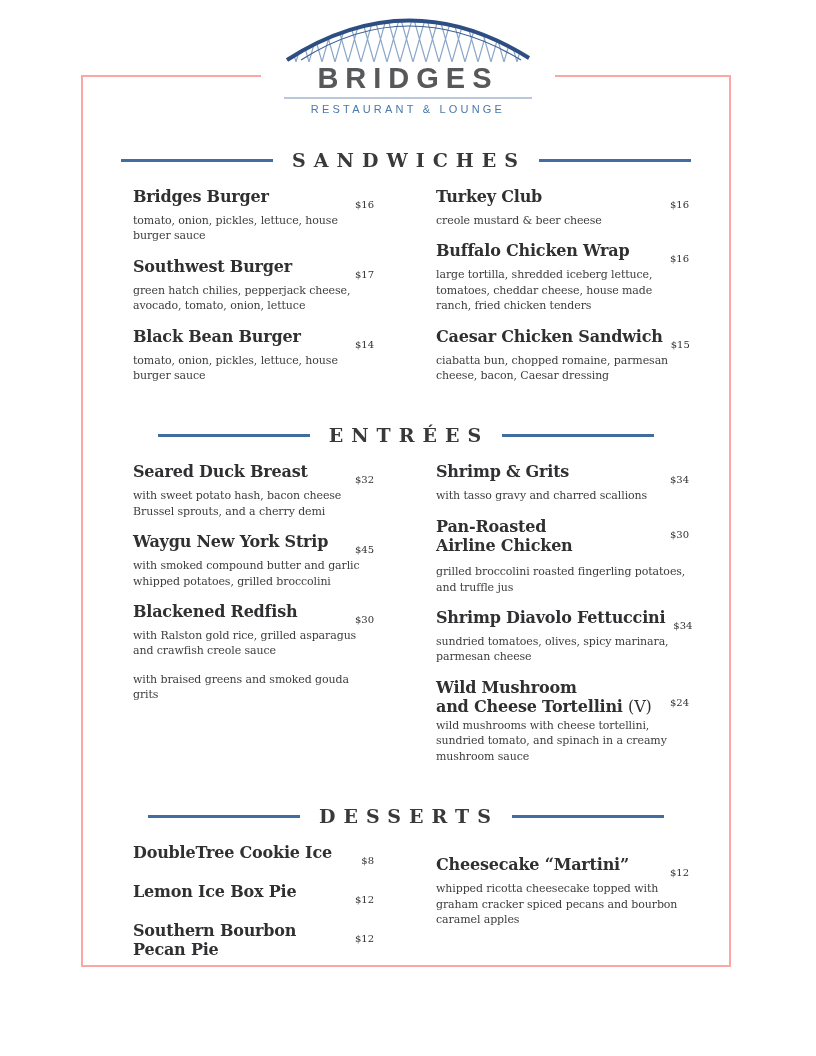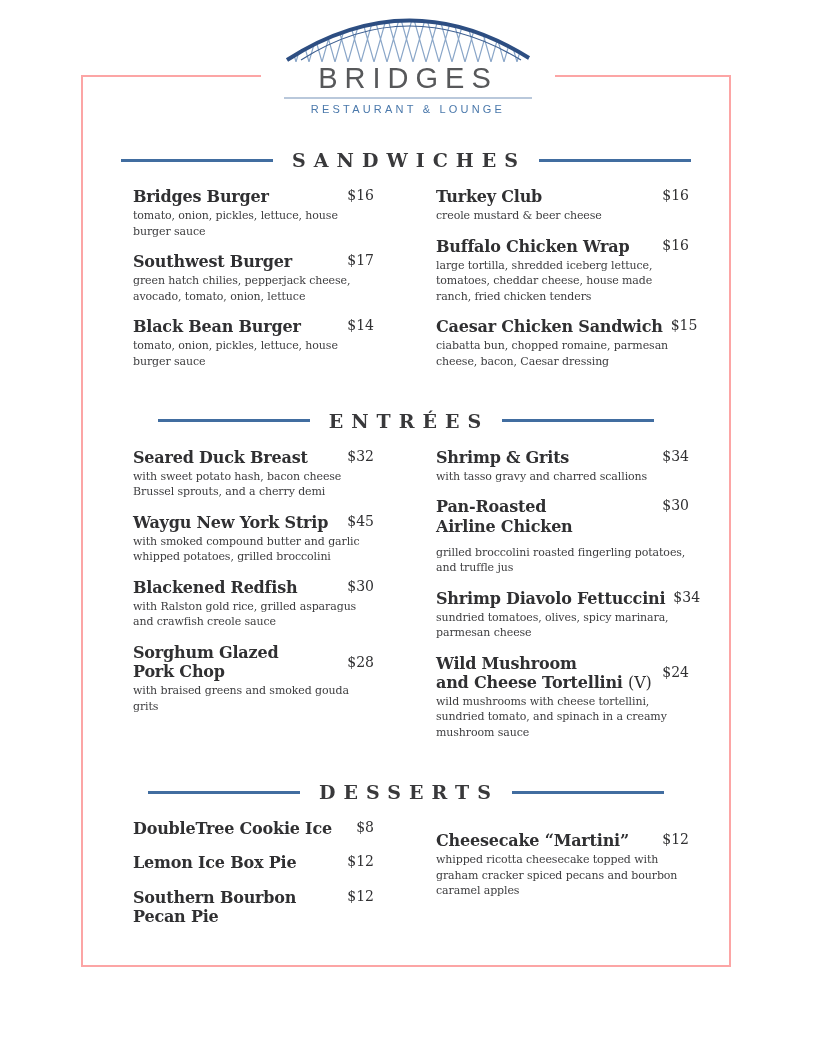--- a/index.html
+++ b/index.html
@@ -25,21 +25,21 @@
     transform:translateX(-50%);
     z-index:2;
     background:#ffffff;
     padding:0 22px 2px;
     text-align:center;
     font-family:"Liberation Sans",sans-serif;
   }
   .bridge{display:block;margin:0 auto;}
   .logo-title{
     font-size:29px;
-    font-weight:400;
+    font-weight:700;
     letter-spacing:7px;
     color:#57585a;
     margin-top:0px;
     white-space:nowrap;
   }
   .logo-rule{height:2px;background:#b9c8db;margin:2px 1px 4px;}
   .logo-sub{
     font-size:11px;
     letter-spacing:3.2px;
     color:#4a78ab;
@@ -67,22 +67,23 @@
   .head{display:flex;align-items:flex-start;}
   .head.mid{align-items:center;justify-content:center;}
   .nm{
     font-weight:bold;font-size:16px;line-height:1.2;
     letter-spacing:-0.2px;color:#303032;
   }
   .nm .ln{display:block;white-space:nowrap;}
   .nm .tag{font-weight:normal;}
   .pr{
     margin-left:auto;padding-left:8px;
-    font-size:14px;color:#303032;line-height:1.2;
+    font-size:10px;color:#303032;line-height:1.2;
     flex:0 0 auto;
+    margin-top:12px;
   }
   .desc{
     font-size:11px;line-height:1.4;
     color:#3d3d3f;margin-top:2px;letter-spacing:-0.1px;
   }
   .desc.spaced{margin-top:9px;}
 </style>
 </head>
 <body>
 
@@ -219,27 +220,20 @@
               <div class="head">
                 <div class="nm">
                     <span class="ln">Blackened Redfish</span>
                   </div>
                 <div class="pr">$30</div>
               </div>
               <div class="desc">with Ralston gold rice, grilled asparagus and crawfish creole sauce</div>
             </div>
 
             <div class="item">
-              <div class="head mid">
-                <div class="nm">
-                  <span class="ln">Sorghum Glazed</span>
-                  <span class="ln">Pork Chop</span>
-                </div>
-                <div class="pr">$28</div>
-              </div>
               <div class="desc">with braised greens and smoked gouda grits</div>
             </div>
 
           </div>
           <div class="col wide">
 
             <div class="item">
               <div class="head">
                 <div class="nm">
                     <span class="ln">Shrimp &amp; Grits</span>

